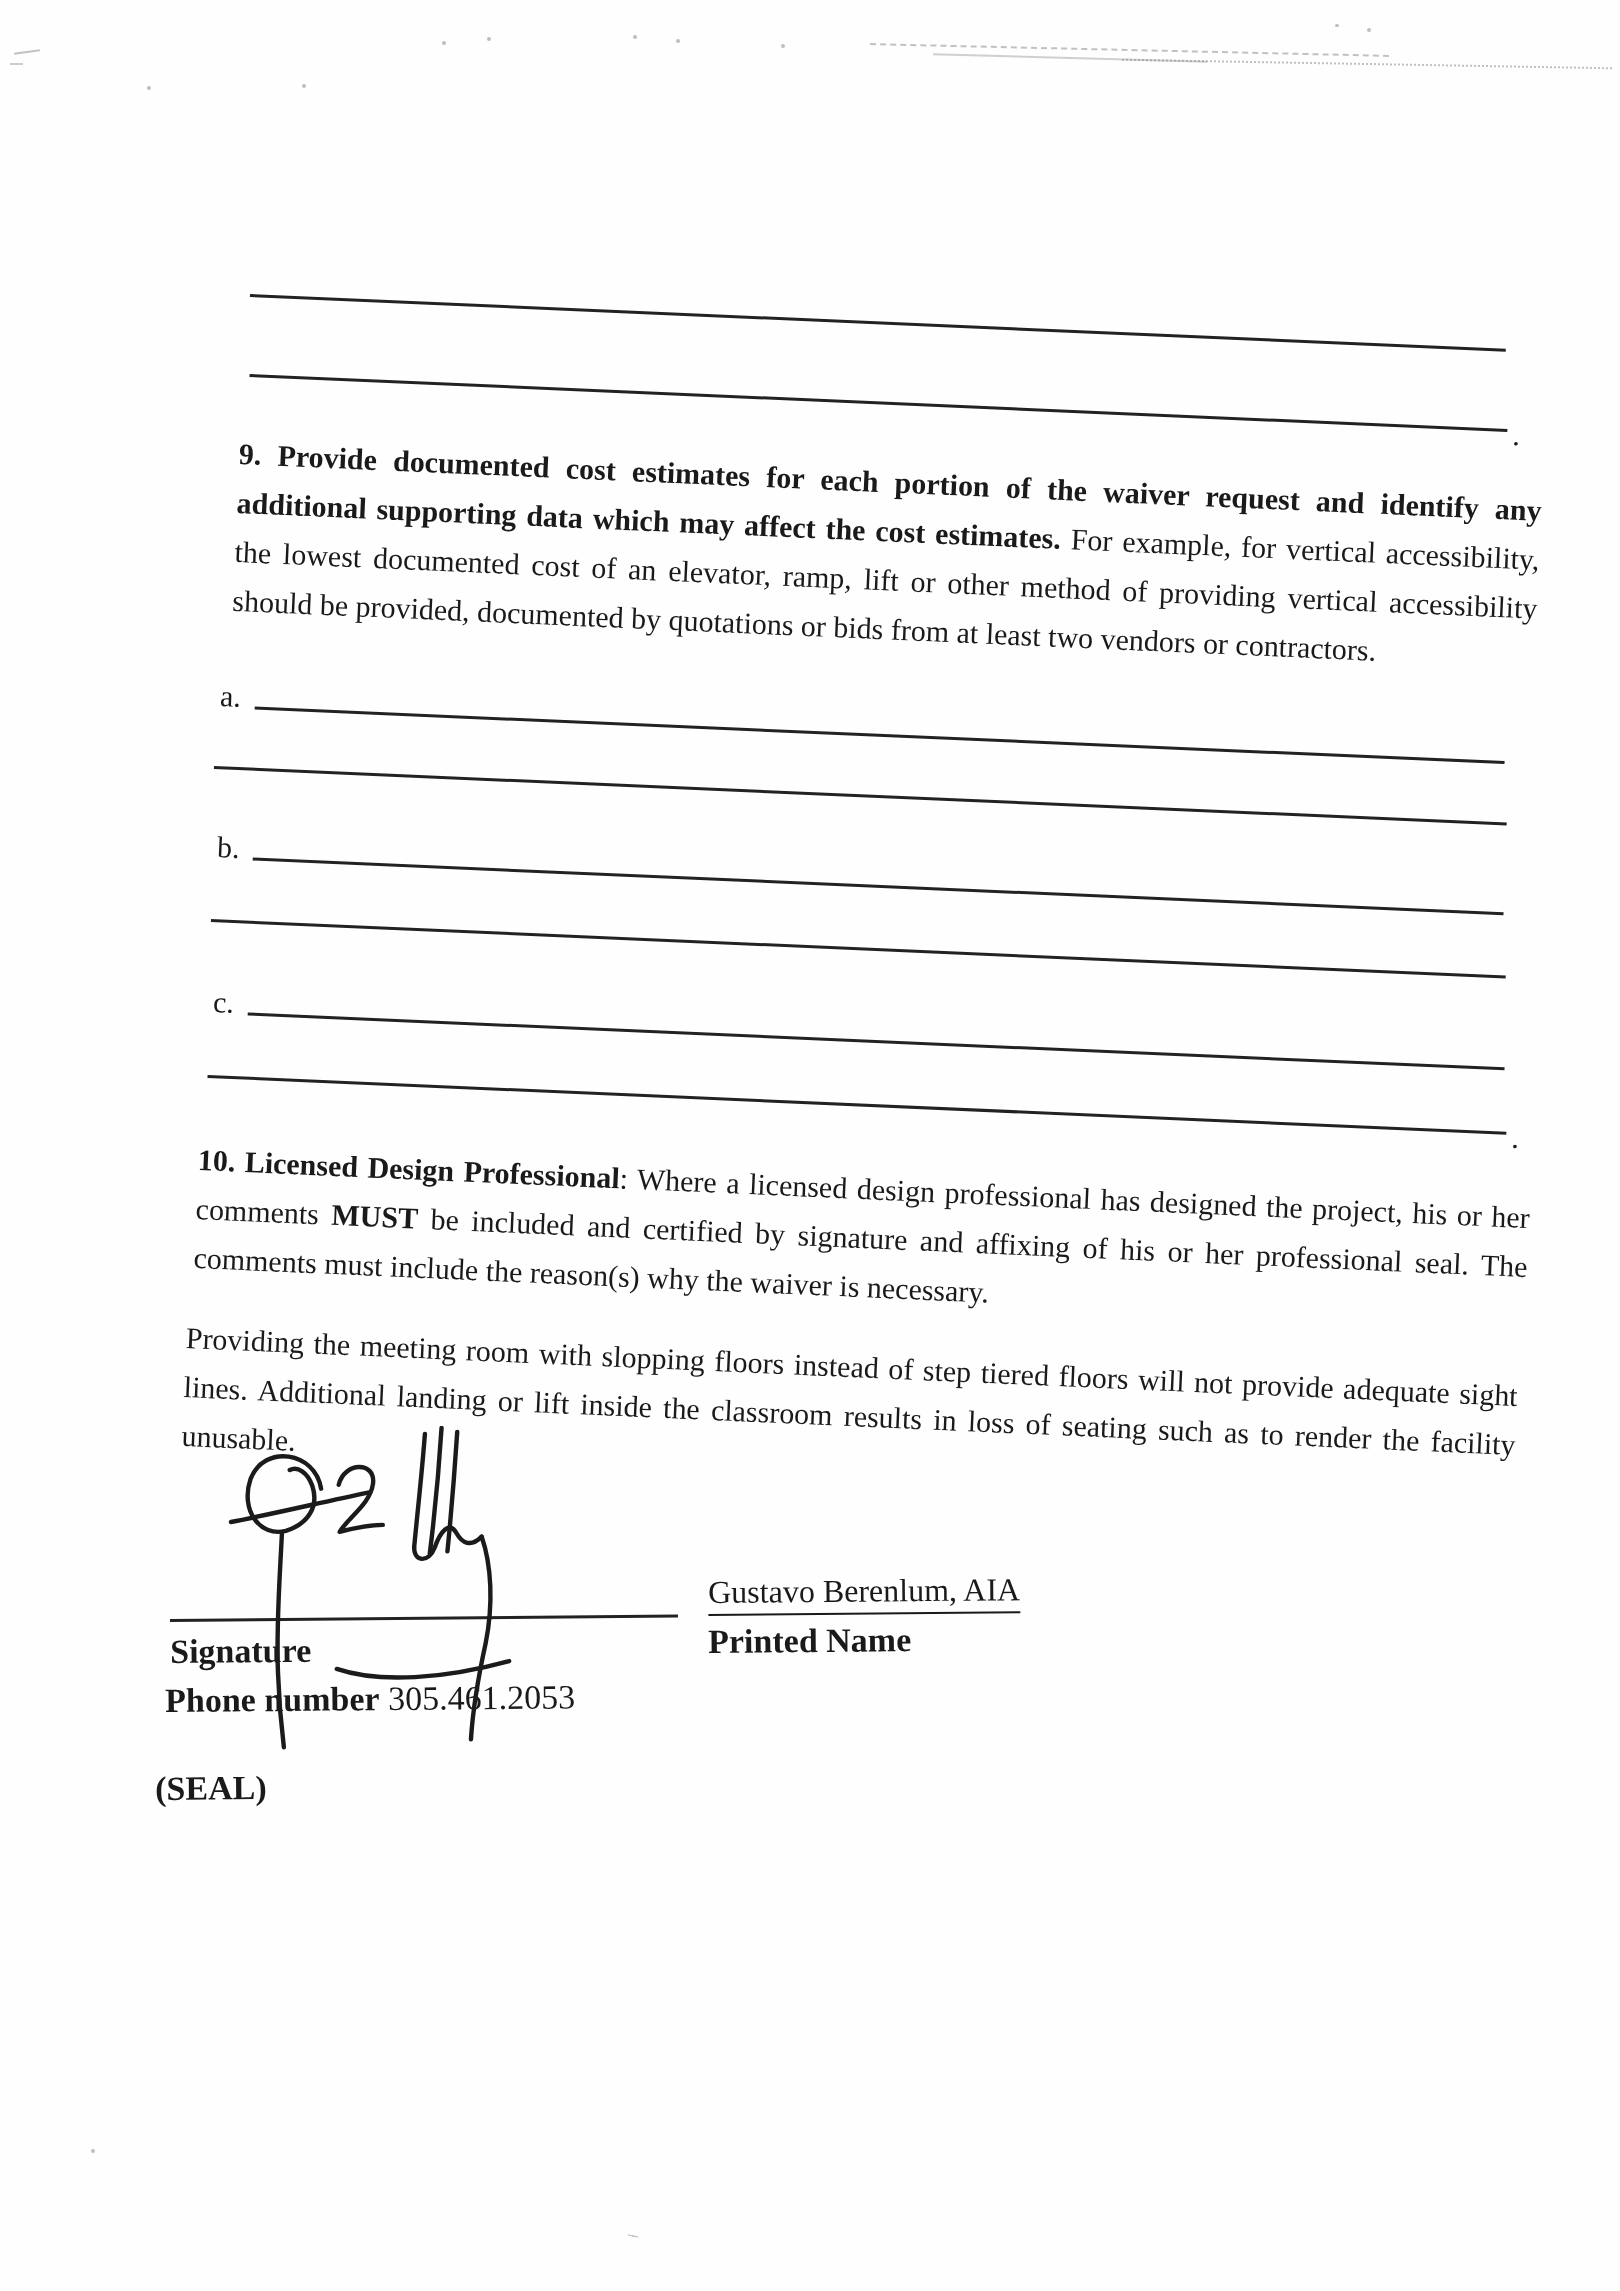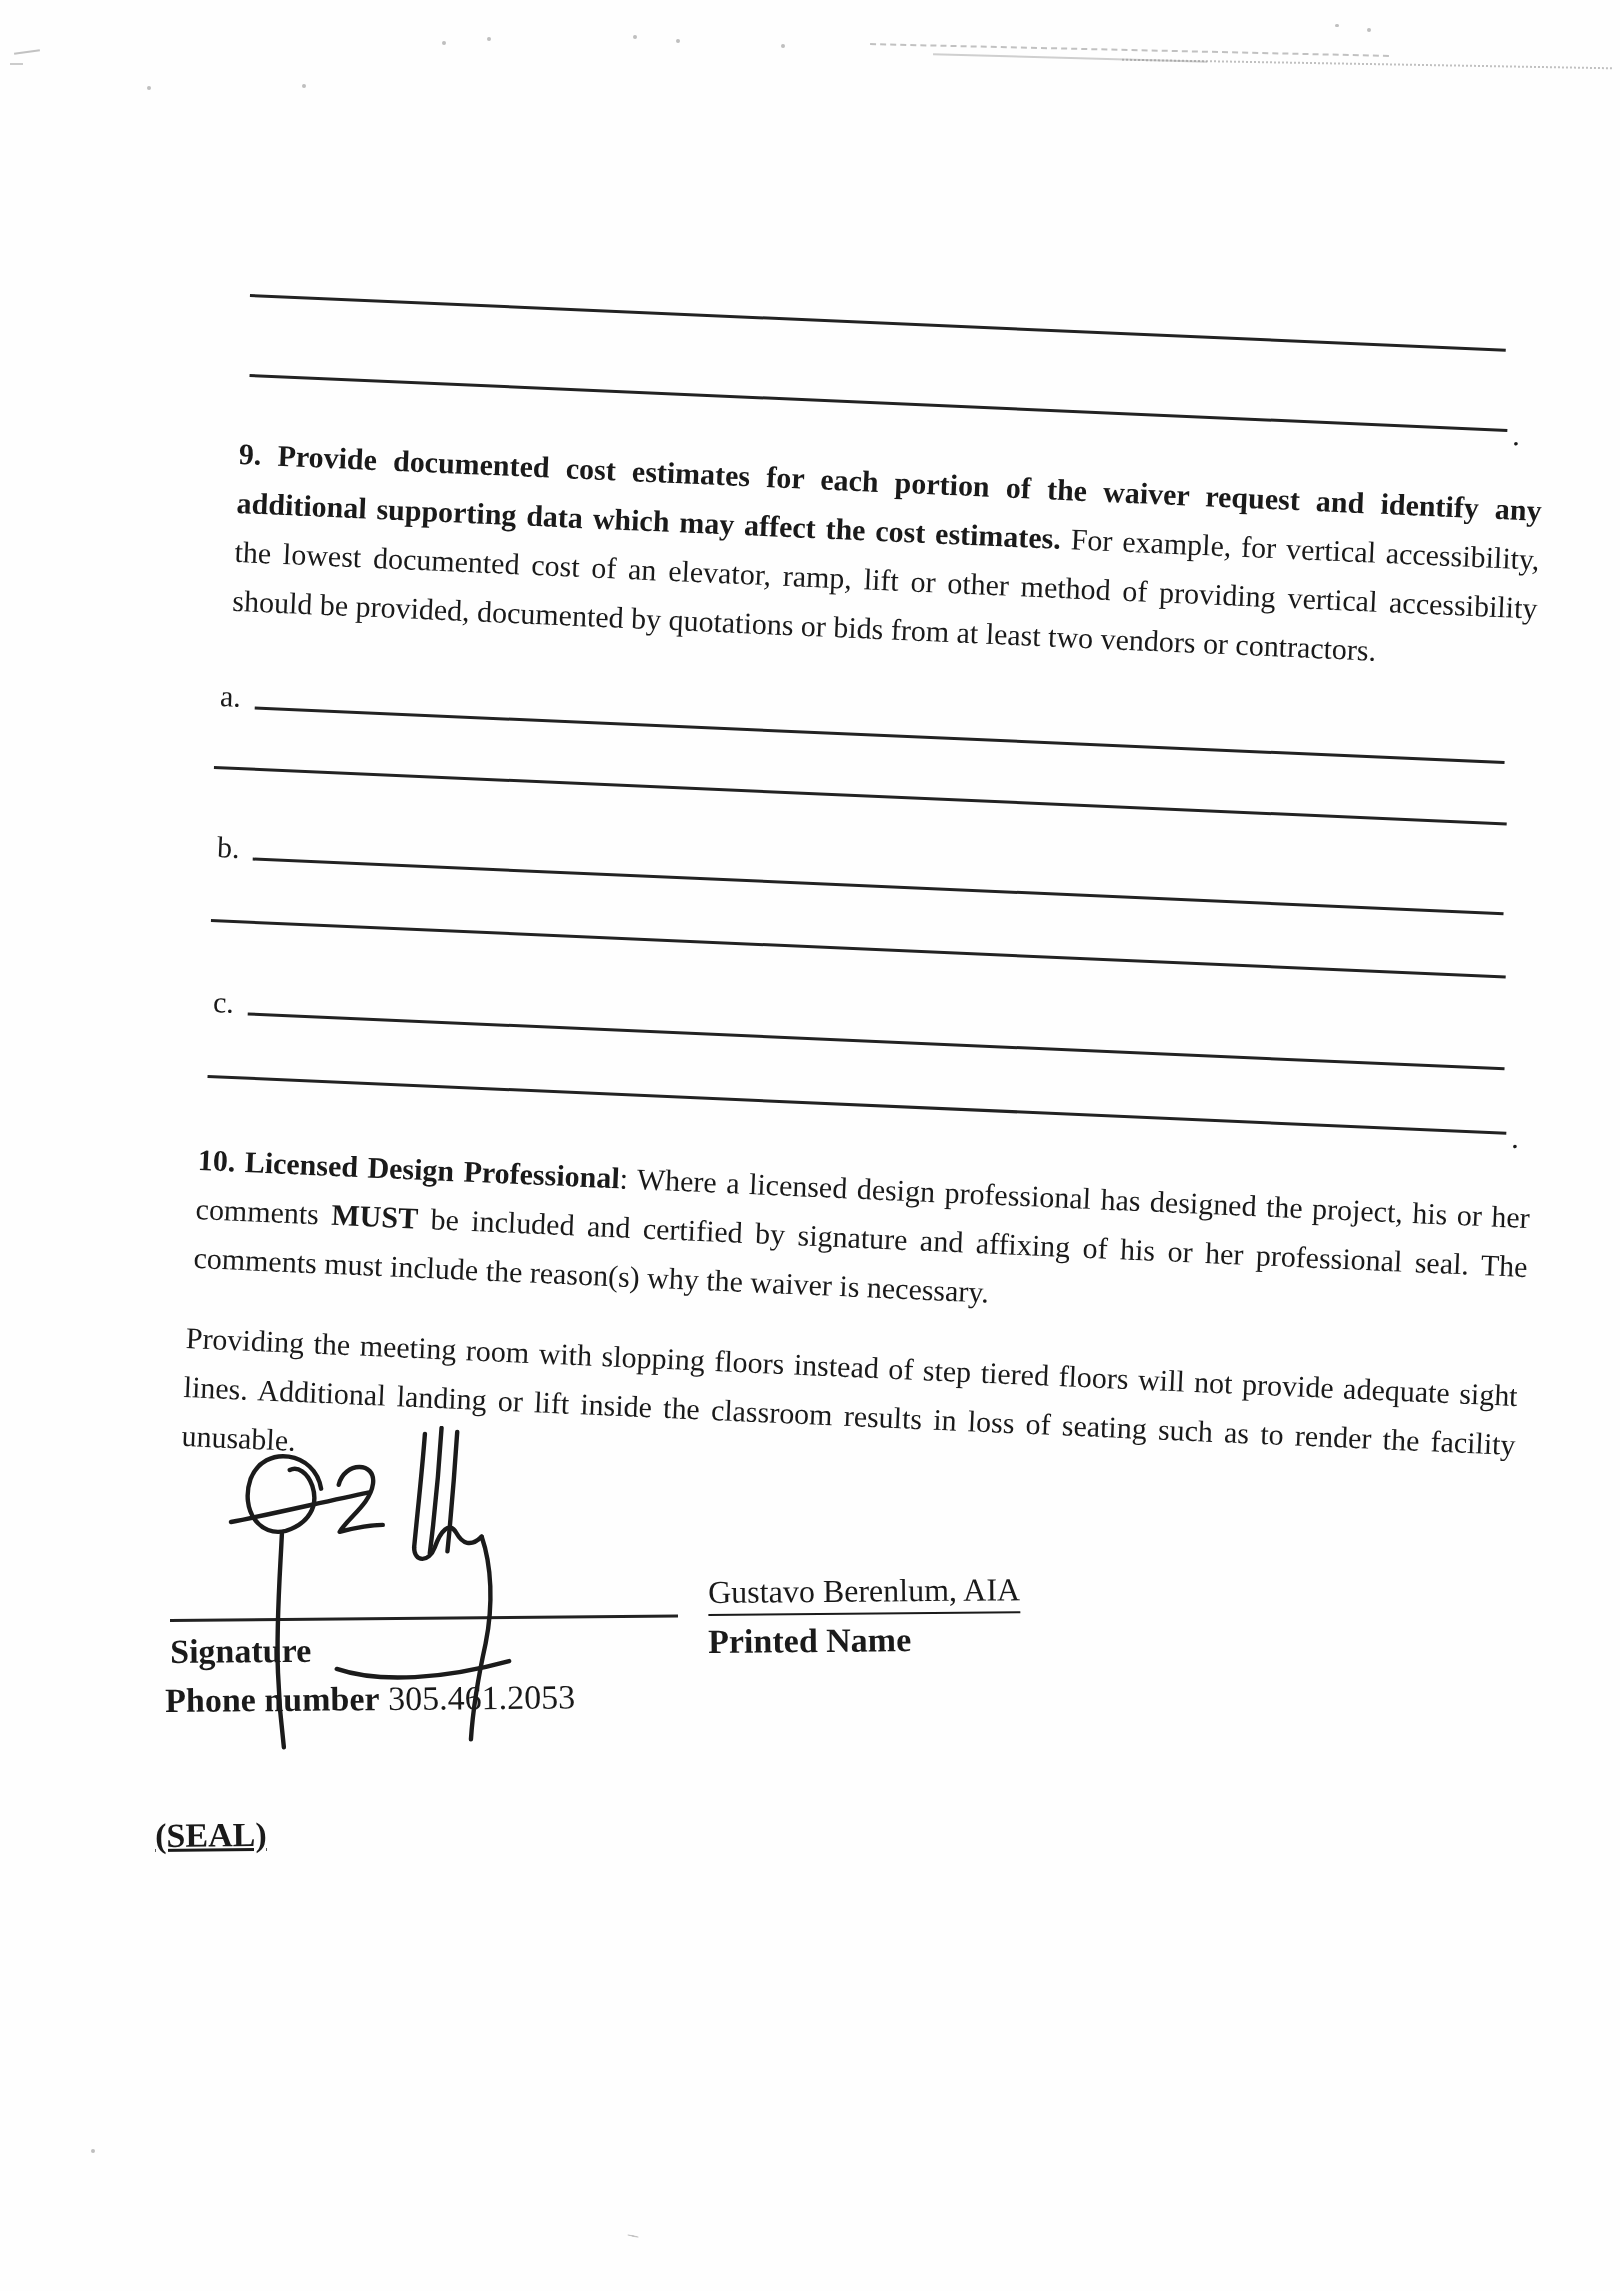--- a/index.html
+++ b/index.html
@@ -127,14 +127,14 @@
 <div class="abs rot-b label-bold" style="left:170px;top:1633px;">Signature</div>
 
 <div class="abs rot-b printed-name" style="left:708px;top:1574px;">Gustavo Berenlum, AIA</div>
 <div class="abs rot-b label-bold" style="left:708px;top:1623px;">Printed Name</div>
 
 <div class="abs rot-b phone-row" style="left:165px;top:1682px;">
   <b>Phone number</b>
   <span class="val">305.461.2053</span>
 </div>
 
-<div class="abs rot-b label-bold" style="left:155px;top:1817px;text-decoration:underline;">(SEAL)</div>
+<div class="abs rot-b label-bold" style="left:155px;top:1770px;">(SEAL)</div>
 
 
 </body></html>

